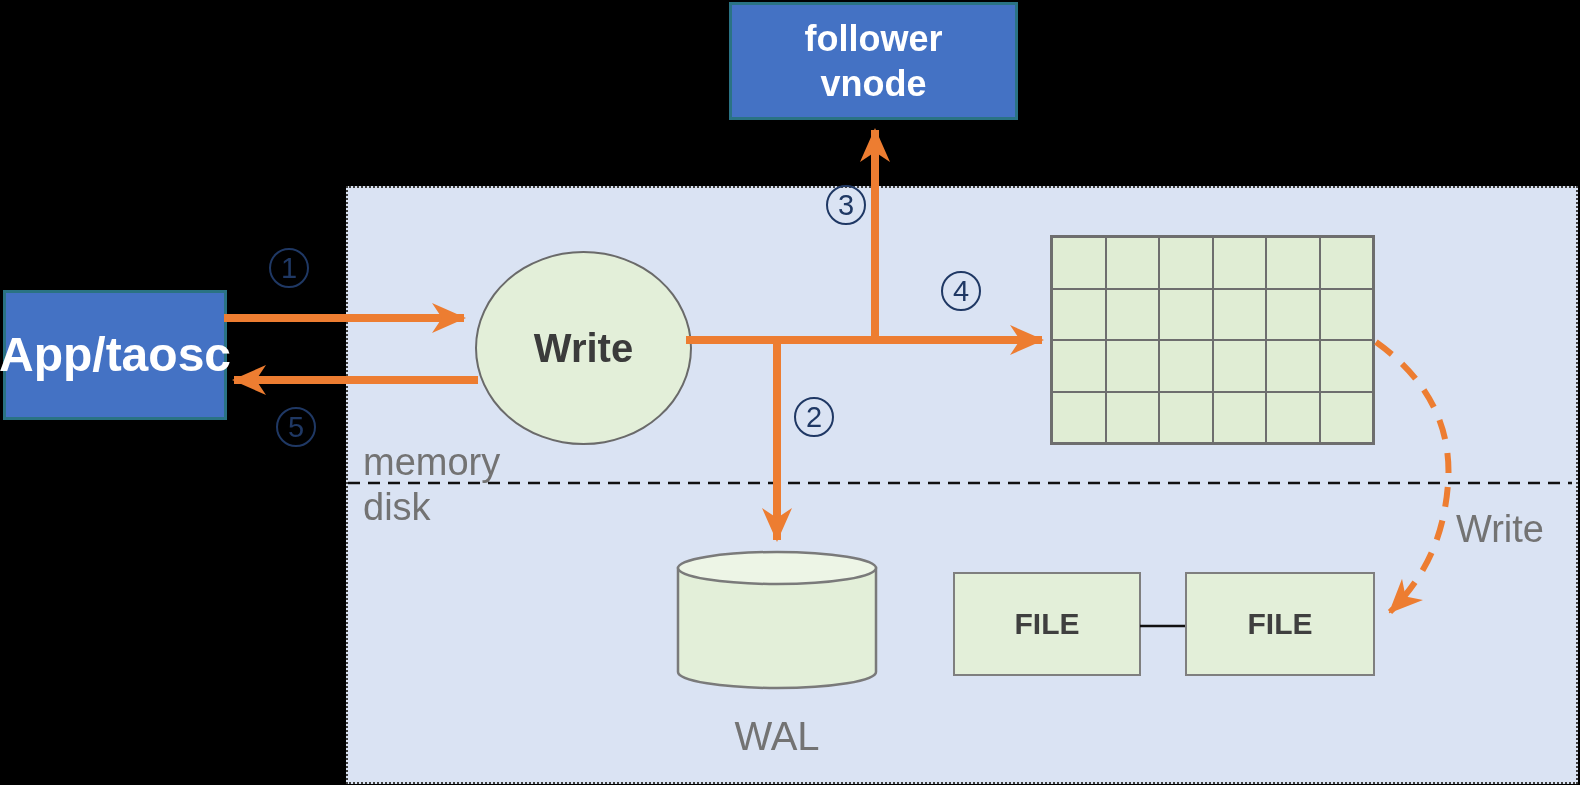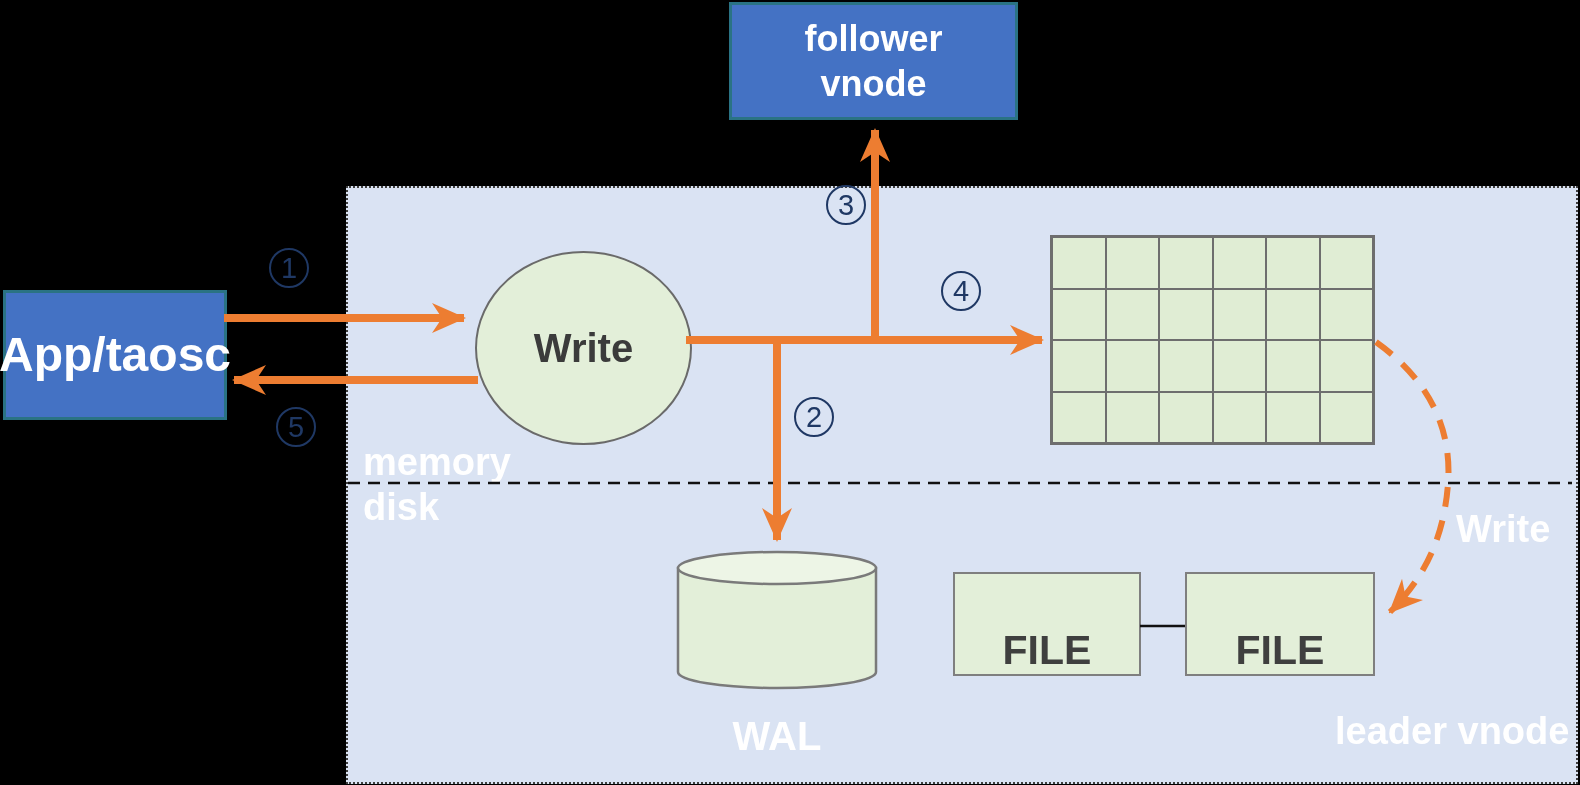--- a/index.html
+++ b/index.html
@@ -22,27 +22,27 @@
               background:#e3efd9;border:2px solid #6a6a6a;display:flex;align-items:center;
               justify-content:center;font-weight:bold;font-size:40px;color:#3b3b3b;z-index:2;}
 
   
   #memory-grid{position:absolute;left:1050px;top:235px;width:321px;height:206px;
                display:grid;border:2px solid #6e6e6e;z-index:2;}
   #memory-grid .cell{border:1px solid #6e6e6e;background:#e0edd4;}
 
   
   .file-node{position:absolute;background:#e3efd9;border:2.5px solid #7f7f7f;
-             display:flex;align-items:flex-end;justify-content:center;
-             font-weight:bold;font-size:41px;color:#3f3f3f;z-index:2;}
+             display:flex;align-items:center;justify-content:center;
+             font-weight:bold;font-size:30px;color:#3f3f3f;z-index:2;}
   #file-node-1{left:953px;top:572px;width:184px;height:100px;}
   #file-node-2{left:1185px;top:572px;width:186px;height:100px;}
 
   
-  .lbl{position:absolute;color:#ffffff;font-size:38px;z-index:3;white-space:nowrap;font-weight:bold;}
+  .lbl{position:absolute;color:#737373;font-size:38px;z-index:3;white-space:nowrap;}
   #lbl-memory{left:363px;top:441px;}
   #lbl-disk{left:363px;top:486px;}
   #lbl-wal{left:777px;top:706px;transform:translateX(-50%);font-size:40px;margin-top:8px;}
   #lbl-flush{left:1456px;top:508px;}
   #lbl-leader{left:1335px;top:710px;}
 
   
   .step{position:absolute;width:36px;height:36px;border:2.5px solid #1f3864;border-radius:50%;
         color:#1f3864;font-size:29px;display:flex;align-items:center;justify-content:center;
         z-index:4;background:transparent;}
@@ -106,21 +106,20 @@
     <span>FILE</span>
   </div>
   <div id="file-node-2" class="file-node">
     <span>FILE</span>
   </div>
 
   <div id="lbl-memory" class="lbl">memory</div>
   <div id="lbl-disk" class="lbl">disk</div>
   <div id="lbl-wal" class="lbl">WAL</div>
   <div id="lbl-flush" class="lbl">Write</div>
-  <div id="lbl-leader" class="lbl">leader vnode</div>
 
   <div id="step-1" class="step">1</div>
   <div id="step-2" class="step">2</div>
   <div id="step-3" class="step">3</div>
   <div id="step-4" class="step">4</div>
   <div id="step-5" class="step">5</div>
 
   <svg id="overlay" width="1580" height="785" viewBox="0 0 1580 785">
     <defs>
       <marker id="ah" viewBox="0 0 34 30" refX="32" refY="15" markerWidth="34" markerHeight="30" markerUnits="userSpaceOnUse" orient="auto">

